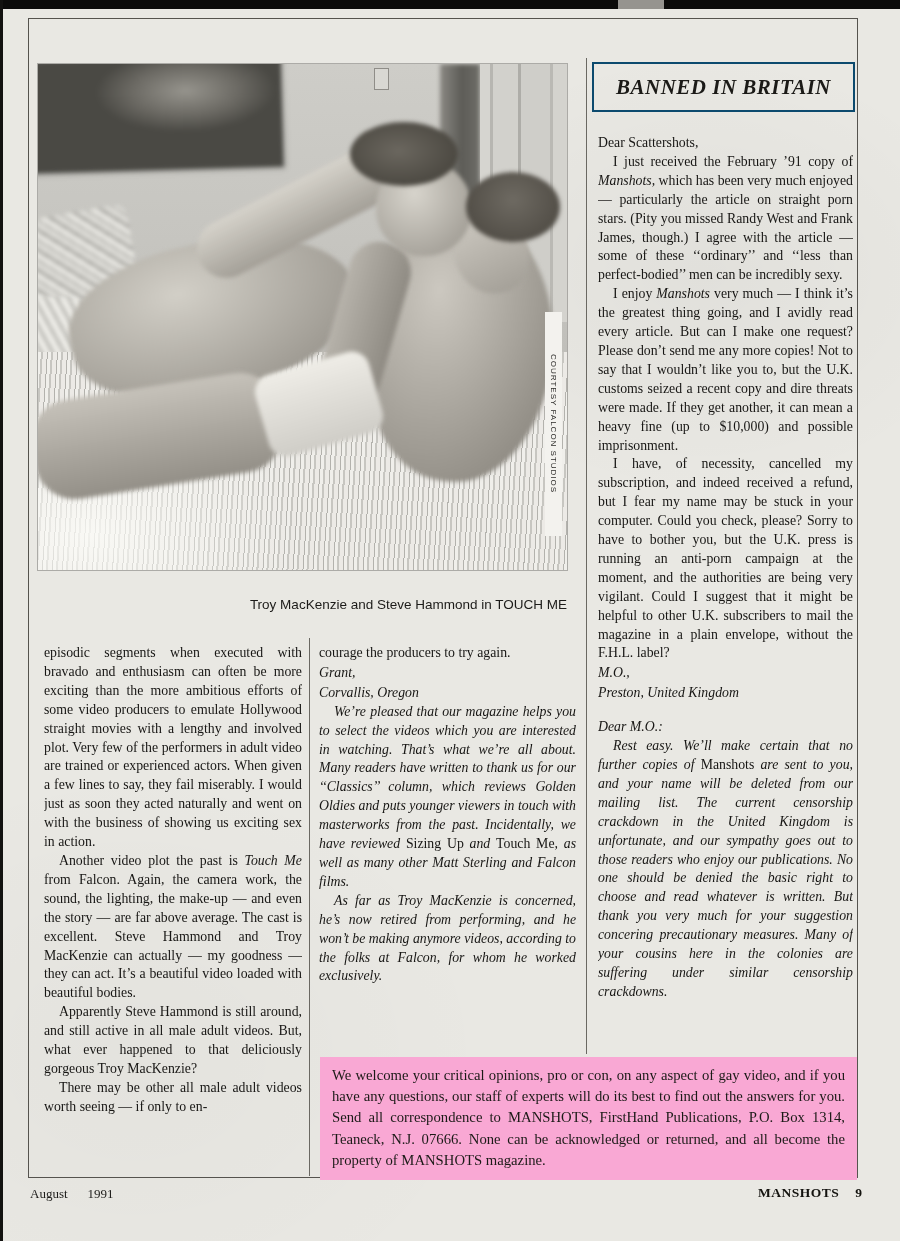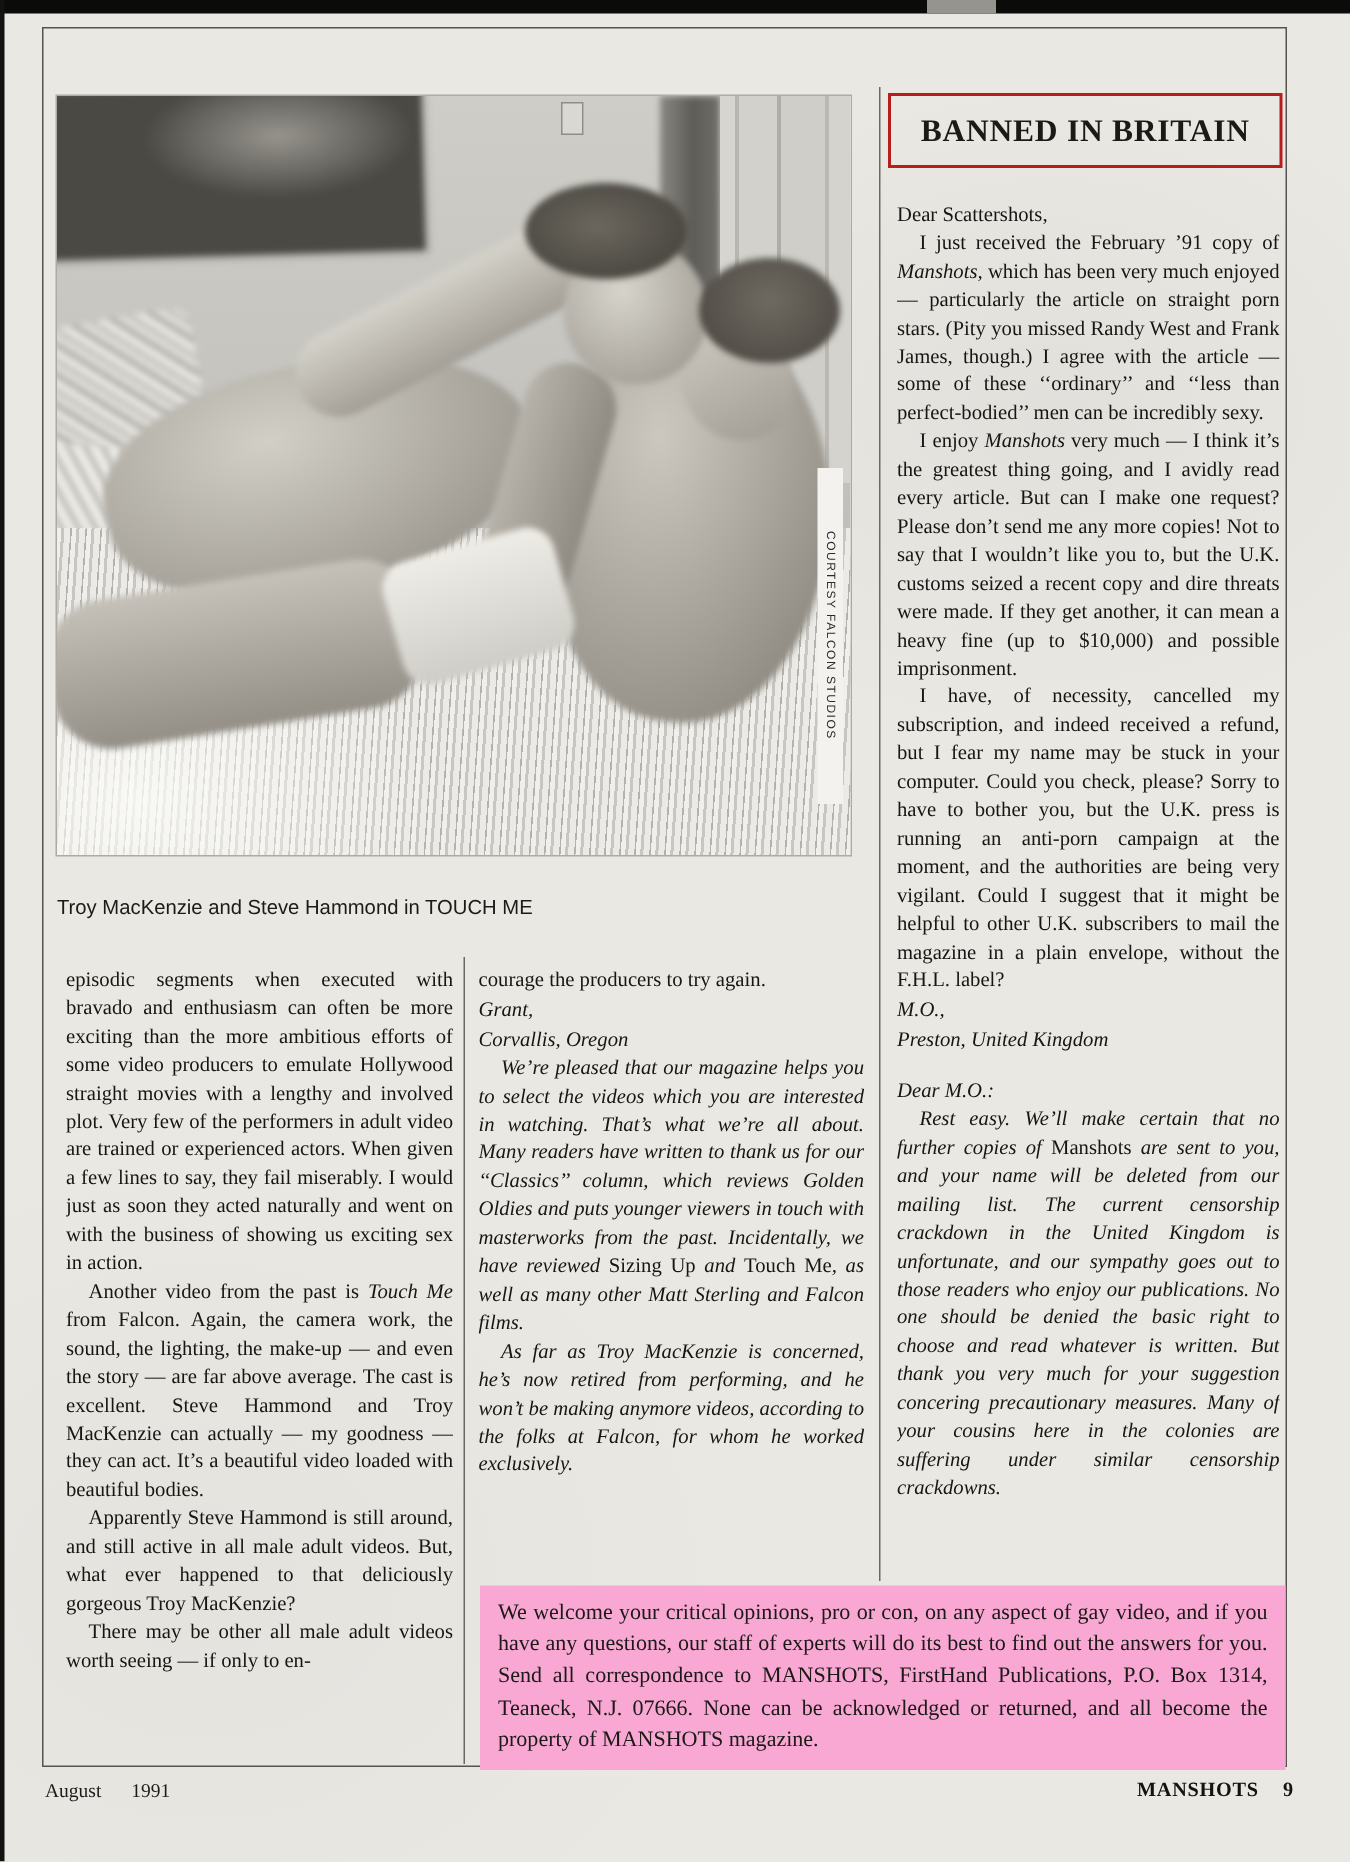--- a/index.html
+++ b/index.html
@@ -55,29 +55,29 @@
     background:radial-gradient(ellipse at 50% 40%, #6e6a62, #504c45 78%);}
   .photo .fig-hands{left:338px;top:96px;width:96px;height:96px;border-radius:48% 52% 50% 50%;
     background:radial-gradient(ellipse at 40% 35%, #d7d4cc, #a29e96 80%);}
   .photo .fig-shorts{left:222px;top:298px;width:118px;height:84px;border-radius:18px;transform:rotate(-16deg);
     background:linear-gradient(180deg,#efede7,#cfcdc7);}
   .photo .credit-strip{position:absolute;right:5px;top:248px;width:17px;height:224px;background:#f3f2ee;
     display:flex;align-items:center;justify-content:center;filter:none;}
   .photo .credit-text{writing-mode:vertical-rl;font-family:"Liberation Sans", sans-serif;font-size:8px;
     letter-spacing:1px;color:#2c2b29;white-space:nowrap;}
   
-  .caption{position:absolute;left:38px;top:597px;width:529px;text-align:left;
+  .caption{position:absolute;left:38px;top:597px;width:529px;text-align:right;
     font-family:"Liberation Sans", sans-serif;font-size:13.5px;color:#1c1b19;}
   
   .rule{position:absolute;background:#6a6862;width:1px;}
   .rule-col12{left:309px;top:638px;height:538px;}
   .rule-col23{left:586px;top:58px;height:996px;}
   
-  .banner-box{position:absolute;left:592px;top:62px;width:259px;height:46px;border:2px solid #b91c1c;
-    display:flex;align-items:center;justify-content:center;background:transparent;}
+  .banner-box{position:absolute;left:592px;top:62px;width:259px;height:46px;border:2px solid #0c4a6e;
+    display:flex;align-items:center;justify-content:center;background:transparent;font-style:italic;}
   .banner-title{font-size:21px;font-weight:bold;letter-spacing:0.5px;color:#1b1a17;}
   
   .col{position:absolute;font-size:13.8px;line-height:18.9px;text-align:justify;overflow:hidden;}
   .col1{left:44px;top:644px;width:258px;height:534px;}
   .col2{left:319px;top:644px;width:257px;height:408px;}
   .col3{left:598px;top:134px;width:255px;height:922px;}
   .col p{margin:0;}
   .ind{text-indent:15px;}
   .it{font-style:italic;}
   .rm{font-style:normal;}
@@ -130,21 +130,21 @@
 
 <div class="rule rule-col12"></div>
 <div class="rule rule-col23"></div>
 
 <div class="banner-box">
   <span class="banner-title">BANNED IN BRITAIN</span>
 </div>
 
 <div class="col col1">
   <p>episodic segments when executed with bravado and enthusiasm can often be more exciting than the more ambitious efforts of some video producers to emulate Hollywood straight movies with a lengthy and involved plot. Very few of the performers in adult video are trained or experienced actors. When given a few lines to say, they fail miserably. I would just as soon they acted naturally and went on with the business of showing us exciting sex in action.</p>
-  <p class="ind"><span>Another video from the past is </span><span class="it">Touch Me</span><span> from Falcon. Again, the camera work, the sound, the lighting, the make-up — and even the story — are far above average. The cast is excellent. Steve Hammond and Troy MacKenzie can actually — my goodness — they can act. It’s a beautiful video loaded with beautiful bodies.</span></p>
+  <p class="ind"><span>Another video plot the past is </span><span class="it">Touch Me</span><span> from Falcon. Again, the camera work, the sound, the lighting, the make-up — and even the story — are far above average. The cast is excellent. Steve Hammond and Troy MacKenzie can actually — my goodness — they can act. It’s a beautiful video loaded with beautiful bodies.</span></p>
   <p class="ind">Apparently Steve Hammond is still around, and still active in all male adult videos. But, what ever happened to that deliciously gorgeous Troy MacKenzie?</p>
   <p class="ind">There may be other all male adult videos worth seeing — if only to en-</p>
 </div>
 
 <div class="col col2">
   <p>courage the producers to try again.</p>
   <p class="sig">Grant,</p>
   <p class="sig">Corvallis, Oregon</p>
   <p class="ind reply"><span>We’re pleased that our magazine helps you to select the videos which you are interested in watching. That’s what we’re all about. Many readers have written to thank us for our ‘‘Classics’’ column, which reviews Golden Oldies and puts younger viewers in touch with masterworks from the past. Incidentally, we have reviewed </span><span class="rm">Sizing Up</span><span> and </span><span class="rm">Touch Me</span><span>, as well as many other Matt Sterling and Falcon films.</span></p>
   <p class="ind reply">As far as Troy MacKenzie is concerned, he’s now retired from performing, and he won’t be making anymore videos, according to the folks at Falcon, for whom he worked exclusively.</p>

